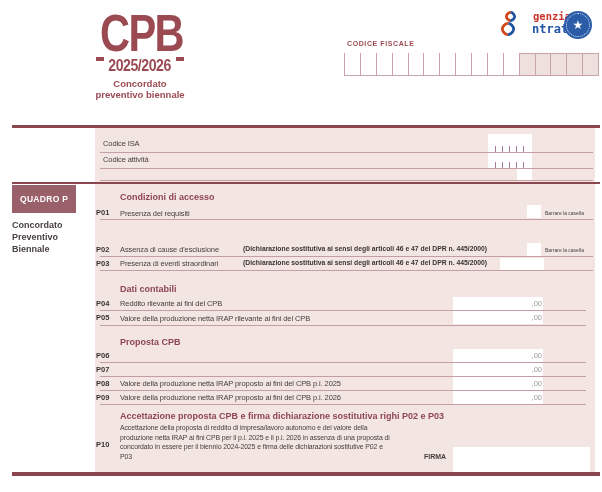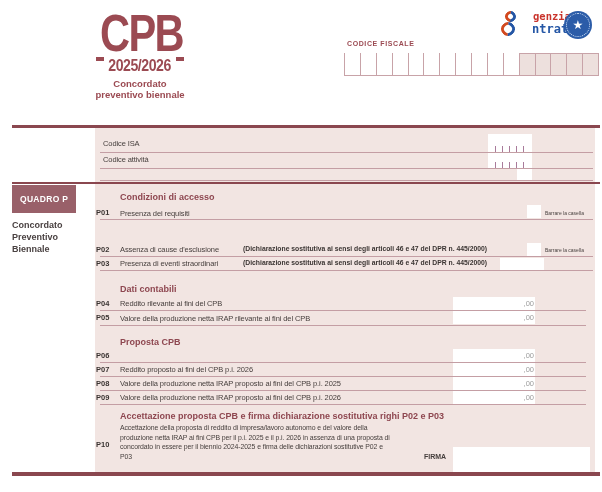--- a/index.html
+++ b/index.html
@@ -45,21 +45,21 @@
   
   .lbl{position:absolute;font-size:7.5px;letter-spacing:-.1px;color:#453E3C;white-space:nowrap;}
   .code{position:absolute;font-size:7.5px;font-weight:bold;color:#3A3432;}
   .note{position:absolute;font-size:6.8px;font-weight:bold;color:#3A3432;white-space:nowrap;}
   .heading{position:absolute;font-size:9px;font-weight:bold;color:#8E4750;white-space:nowrap;}
   .hint{position:absolute;font-size:5px;color:#453E3C;white-space:nowrap;}
 
   
   .whitebox{position:absolute;background:#fff;}
   .checkbox{position:absolute;width:14px;height:13px;background:#fff;}
-  .amountbox{position:absolute;left:453px;width:82px;height:13px;background:#fff;
+  .amountbox{position:absolute;left:453px;width:90px;height:13px;background:#fff;
              display:flex;align-items:center;justify-content:flex-end;}
   .amountbox .suffix{font-size:7.5px;color:#9C9C9C;padding-right:1px;}
   .tick{position:absolute;width:1px;height:6px;background:#A97B9B;}
 
   
   .quadro{position:absolute;left:12px;top:185px;width:64px;height:28px;background:#996069;
           color:#fff;font-size:8.5px;font-weight:bold;letter-spacing:.3px;
           display:flex;align-items:center;padding-left:8px;box-sizing:border-box;}
   .side-title{position:absolute;left:12px;top:219px;font-size:9px;font-weight:bold;
               color:#4A4242;line-height:12px;}
@@ -194,21 +194,20 @@
 
   <div class="heading" style="left:120px;top:337px;">Proposta CPB</div>
 
   <div class="code" style="left:96px;top:350.5px;">P06</div>
   <div class="amountbox" style="top:348.5px;">
     <span class="suffix">,00</span>
   </div>
   <div class="thinline" style="top:362px;width:486px;"></div>
 
   <div class="code" style="left:96px;top:364.5px;">P07</div>
-  <div class="lbl" style="left:120px;top:365px;">Reddito proposto ai fini del CPB p.i. 2026</div>
   <div class="amountbox" style="top:362.5px;">
     <span class="suffix">,00</span>
   </div>
   <div class="thinline" style="top:376px;width:486px;"></div>
 
   <div class="code" style="left:96px;top:378.5px;">P08</div>
   <div class="lbl" style="left:120px;top:379px;">Valore della produzione netta IRAP proposto ai fini del CPB p.i. 2025</div>
   <div class="amountbox" style="top:376.5px;">
     <span class="suffix">,00</span>
   </div>

